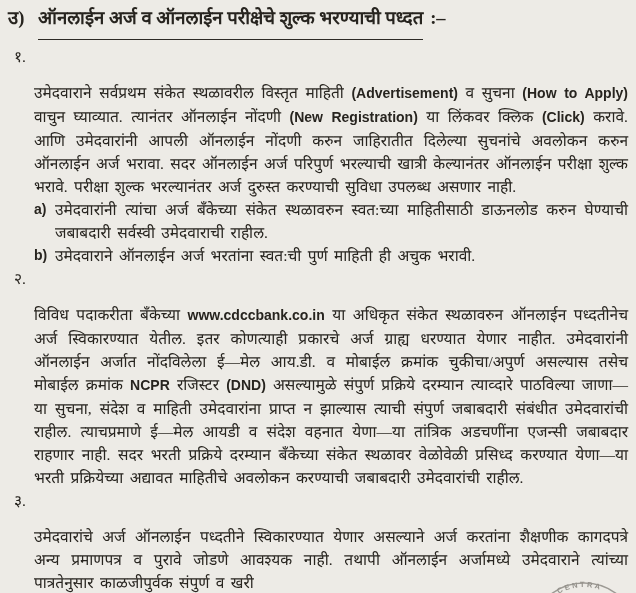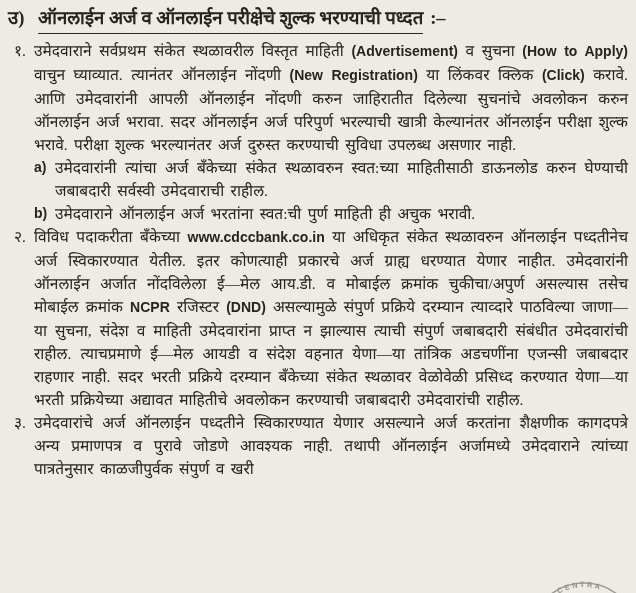--- a/index.html
+++ b/index.html
@@ -23,32 +23,32 @@
     font-size:18.5px;
     font-weight:700;
     line-height:26px;
     margin-bottom:5px;
     white-space:nowrap;
     text-align:left;
   }
   .heading-prefix { width:30px; flex:0 0 auto; }
   .heading-title {
     border-bottom:1.6px solid #2d2a25;
-    padding-bottom:2px;
+    padding-bottom:8px;
   }
   .heading-suffix { margin-left:7px; }
   .item-row { display:flex; align-items:flex-start; }
   .item-num {
     flex:0 0 26px;
     width:26px;
     padding-left:6px;
     box-sizing:border-box;
   }
   .item-content { flex:1 1 auto; min-width:0; }
-  .item-para { text-align:justify; word-spacing:2.5px; }
+  .item-para { text-align:justify; word-spacing:2.5px;margin-top:36px; }
   .sub-row { display:flex; align-items:flex-start; }
   .sub-label {
     flex:0 0 21px; width:21px;
     font-family:"Liberation Sans","DejaVu Sans",sans-serif;
     font-weight:700; font-size:14px;
   }
   .sub-text { flex:1 1 auto; min-width:0; text-align:justify; word-spacing:2.5px;font-family:Liberation Serif, serif; }
   .run-dev {}
   .run-lat {
     font-family:"Liberation Sans","DejaVu Sans",sans-serif;

